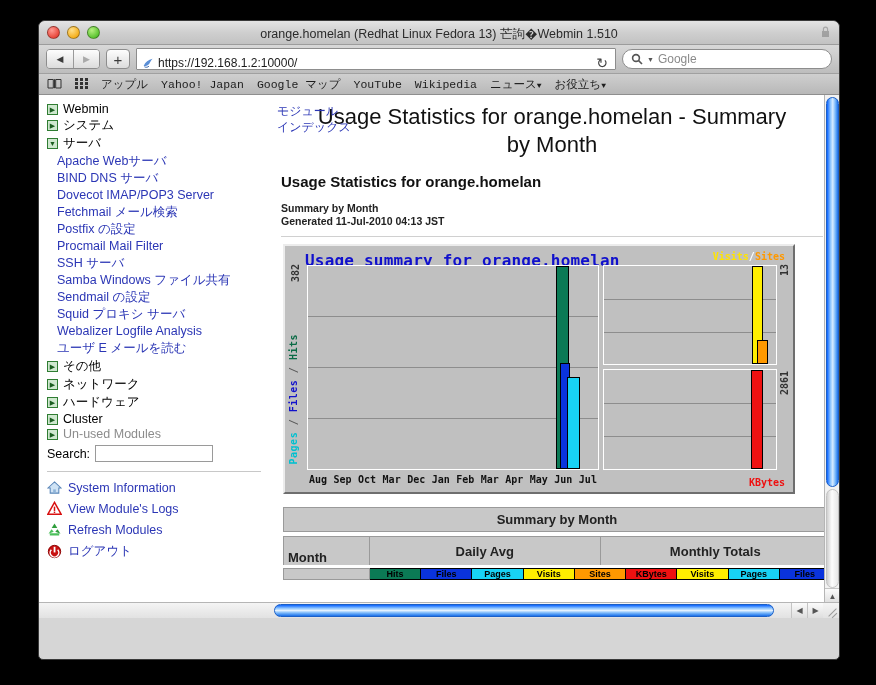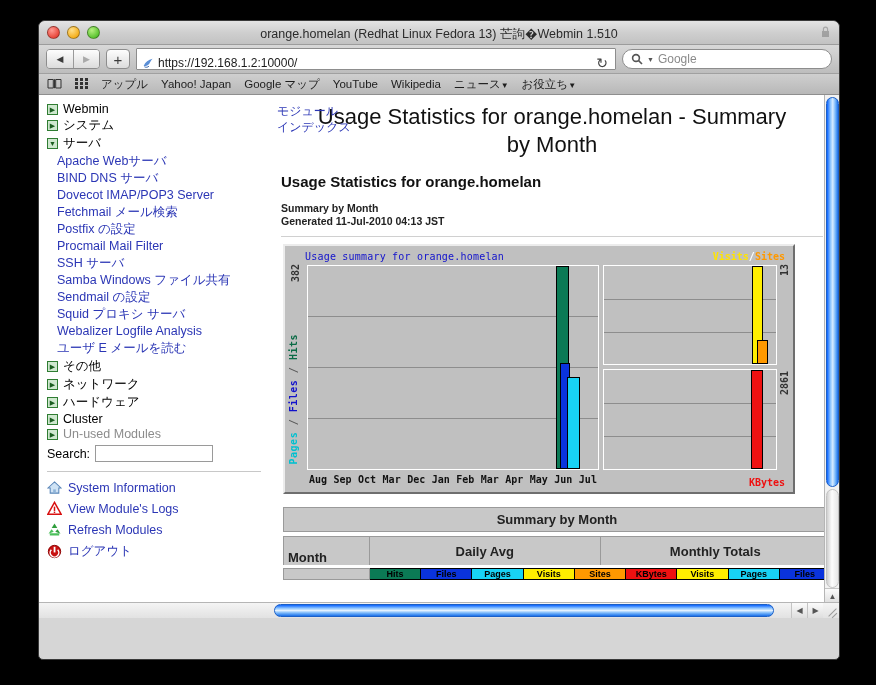--- a/index.html
+++ b/index.html
@@ -125,21 +125,21 @@
   
   #bookmarks-bar {
     height: 21px;
     background: linear-gradient(to bottom,#cfcfcf,#b8b8b8);
     border-bottom: 1px solid #8e8e8e;
     display: flex; align-items: center;
     padding: 0 8px; gap: 13px;
     font-size: 11.5px; color: #1d1d1d;
     white-space: nowrap;
   }
-  .bm { cursor: default; }
+  .bm { cursor: default; font-family: Liberation Mono, monospace; }
   .bm-icon { display: inline-block; }
 
   
   #content-area {
     position: relative;
     height: 523px;
     background: #ffffff;
     display: flex;
   }
   #page-scroll {
@@ -245,21 +245,21 @@
     width: 512px; height: 250px;
     background: #c0c0c0;
     border-top: 2px solid #ececec;
     border-left: 2px solid #ececec;
     border-right: 2px solid #6e6e6e;
     border-bottom: 2px solid #6e6e6e;
     font-family: "DejaVu Sans Mono", monospace;
   }
   #chart-title {
     position: absolute; left: 20px; top: 5px;
-    font-size: 10px; font-weight: normal; color: #1111cc;
+    font-size: 16px; font-weight: bold; color: #1111cc;
     letter-spacing: .2px;
   }
   #legend-visits {
     position: absolute; right: 8px; top: 5px;
     font-size: 10px; font-weight: bold;
     white-space: nowrap;
   }
   .lg-visits { color: #ffe400; }
   .lg-slash  { color: #ffffff; }
   .lg-sites  { color: #ff9900; }

